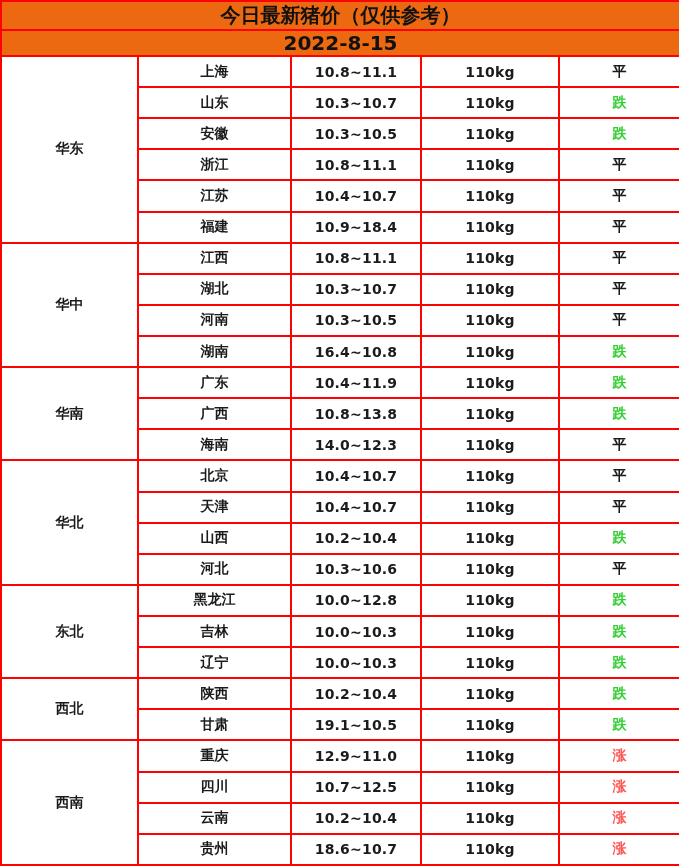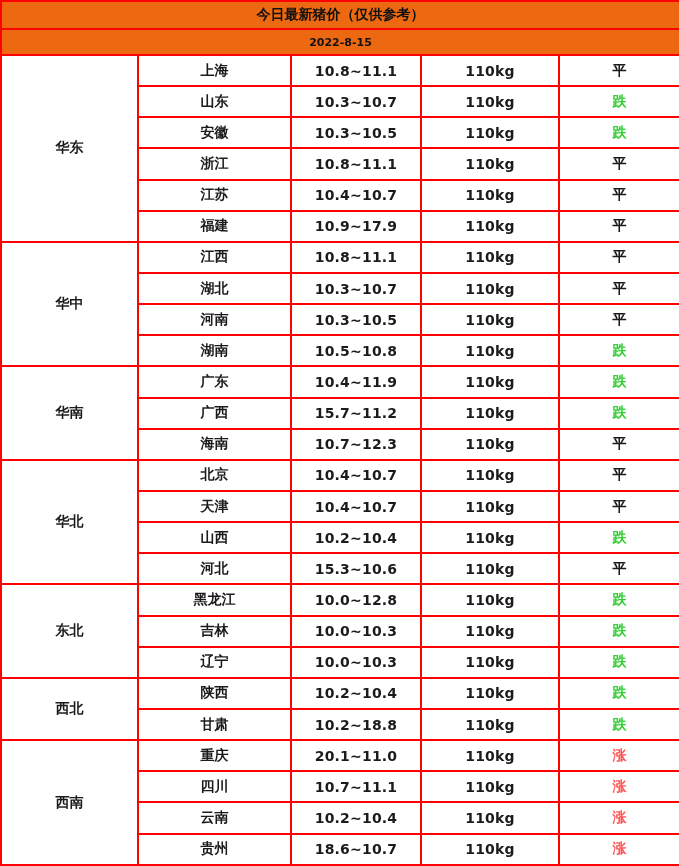--- a/index.html
+++ b/index.html
@@ -22,25 +22,25 @@
   }
   .price-table td{
     border:2px solid var(--grid);
     text-align:center;vertical-align:middle;
     font-size:14px;font-weight:bold;
     padding:0;background:#ffffff;
     overflow:hidden;white-space:nowrap;
   }
   .title-row td{
     background:var(--header-bg);
-    color:#111;font-size:14px;height:26px;
+    color:#111;font-size:20px;height:26px;
   }
   .date-row td{
     background:var(--header-bg);
-    color:#111;font-size:11px;height:24px;
+    color:#111;font-size:20px;height:24px;
   }
   .region-cell{font-size:15px;}
   .price-cell,.weight-cell{font-size:13.5px;letter-spacing:0.2px;margin-top:20px;}
   .trend-flat{color:var(--flat);}
   .trend-down{color:var(--down);}
   .trend-up{color:var(--up);}
 </style>
 </head>
 <body>
 
@@ -85,21 +85,21 @@
         <td class="trend-flat">平</td>
       </tr>
       <tr>
         <td>江苏</td>
         <td class="price-cell">10.4~10.7</td>
         <td class="weight-cell">110kg</td>
         <td class="trend-flat">平</td>
       </tr>
       <tr>
         <td>福建</td>
-        <td class="price-cell">10.9~17.9</td>
+        <td class="price-cell">10.9~18.4</td>
         <td class="weight-cell">110kg</td>
         <td class="trend-flat">平</td>
       </tr>
       <tr>
         <td rowspan="4" class="region-cell">华中</td>
         <td>江西</td>
         <td class="price-cell">10.8~11.1</td>
         <td class="weight-cell">110kg</td>
         <td class="trend-flat">平</td>
       </tr>
@@ -110,40 +110,40 @@
         <td class="trend-flat">平</td>
       </tr>
       <tr>
         <td>河南</td>
         <td class="price-cell">10.3~10.5</td>
         <td class="weight-cell">110kg</td>
         <td class="trend-flat">平</td>
       </tr>
       <tr>
         <td>湖南</td>
-        <td class="price-cell">10.5~10.8</td>
+        <td class="price-cell">16.4~10.8</td>
         <td class="weight-cell">110kg</td>
         <td class="trend-down">跌</td>
       </tr>
       <tr>
         <td rowspan="3" class="region-cell">华南</td>
         <td>广东</td>
         <td class="price-cell">10.4~11.9</td>
         <td class="weight-cell">110kg</td>
         <td class="trend-down">跌</td>
       </tr>
       <tr>
         <td>广西</td>
-        <td class="price-cell">15.7~11.2</td>
+        <td class="price-cell">10.8~13.8</td>
         <td class="weight-cell">110kg</td>
         <td class="trend-down">跌</td>
       </tr>
       <tr>
         <td>海南</td>
-        <td class="price-cell">10.7~12.3</td>
+        <td class="price-cell">14.0~12.3</td>
         <td class="weight-cell">110kg</td>
         <td class="trend-flat">平</td>
       </tr>
       <tr>
         <td rowspan="4" class="region-cell">华北</td>
         <td>北京</td>
         <td class="price-cell">10.4~10.7</td>
         <td class="weight-cell">110kg</td>
         <td class="trend-flat">平</td>
       </tr>
@@ -154,21 +154,21 @@
         <td class="trend-flat">平</td>
       </tr>
       <tr>
         <td>山西</td>
         <td class="price-cell">10.2~10.4</td>
         <td class="weight-cell">110kg</td>
         <td class="trend-down">跌</td>
       </tr>
       <tr>
         <td>河北</td>
-        <td class="price-cell">15.3~10.6</td>
+        <td class="price-cell">10.3~10.6</td>
         <td class="weight-cell">110kg</td>
         <td class="trend-flat">平</td>
       </tr>
       <tr>
         <td rowspan="3" class="region-cell">东北</td>
         <td>黑龙江</td>
         <td class="price-cell">10.0~12.8</td>
         <td class="weight-cell">110kg</td>
         <td class="trend-down">跌</td>
       </tr>
@@ -186,34 +186,34 @@
       </tr>
       <tr>
         <td rowspan="2" class="region-cell">西北</td>
         <td>陕西</td>
         <td class="price-cell">10.2~10.4</td>
         <td class="weight-cell">110kg</td>
         <td class="trend-down">跌</td>
       </tr>
       <tr>
         <td>甘肃</td>
-        <td class="price-cell">10.2~18.8</td>
+        <td class="price-cell">19.1~10.5</td>
         <td class="weight-cell">110kg</td>
         <td class="trend-down">跌</td>
       </tr>
       <tr>
         <td rowspan="4" class="region-cell">西南</td>
         <td>重庆</td>
-        <td class="price-cell">20.1~11.0</td>
+        <td class="price-cell">12.9~11.0</td>
         <td class="weight-cell">110kg</td>
         <td class="trend-up">涨</td>
       </tr>
       <tr>
         <td>四川</td>
-        <td class="price-cell">10.7~11.1</td>
+        <td class="price-cell">10.7~12.5</td>
         <td class="weight-cell">110kg</td>
         <td class="trend-up">涨</td>
       </tr>
       <tr>
         <td>云南</td>
         <td class="price-cell">10.2~10.4</td>
         <td class="weight-cell">110kg</td>
         <td class="trend-up">涨</td>
       </tr>
       <tr>

